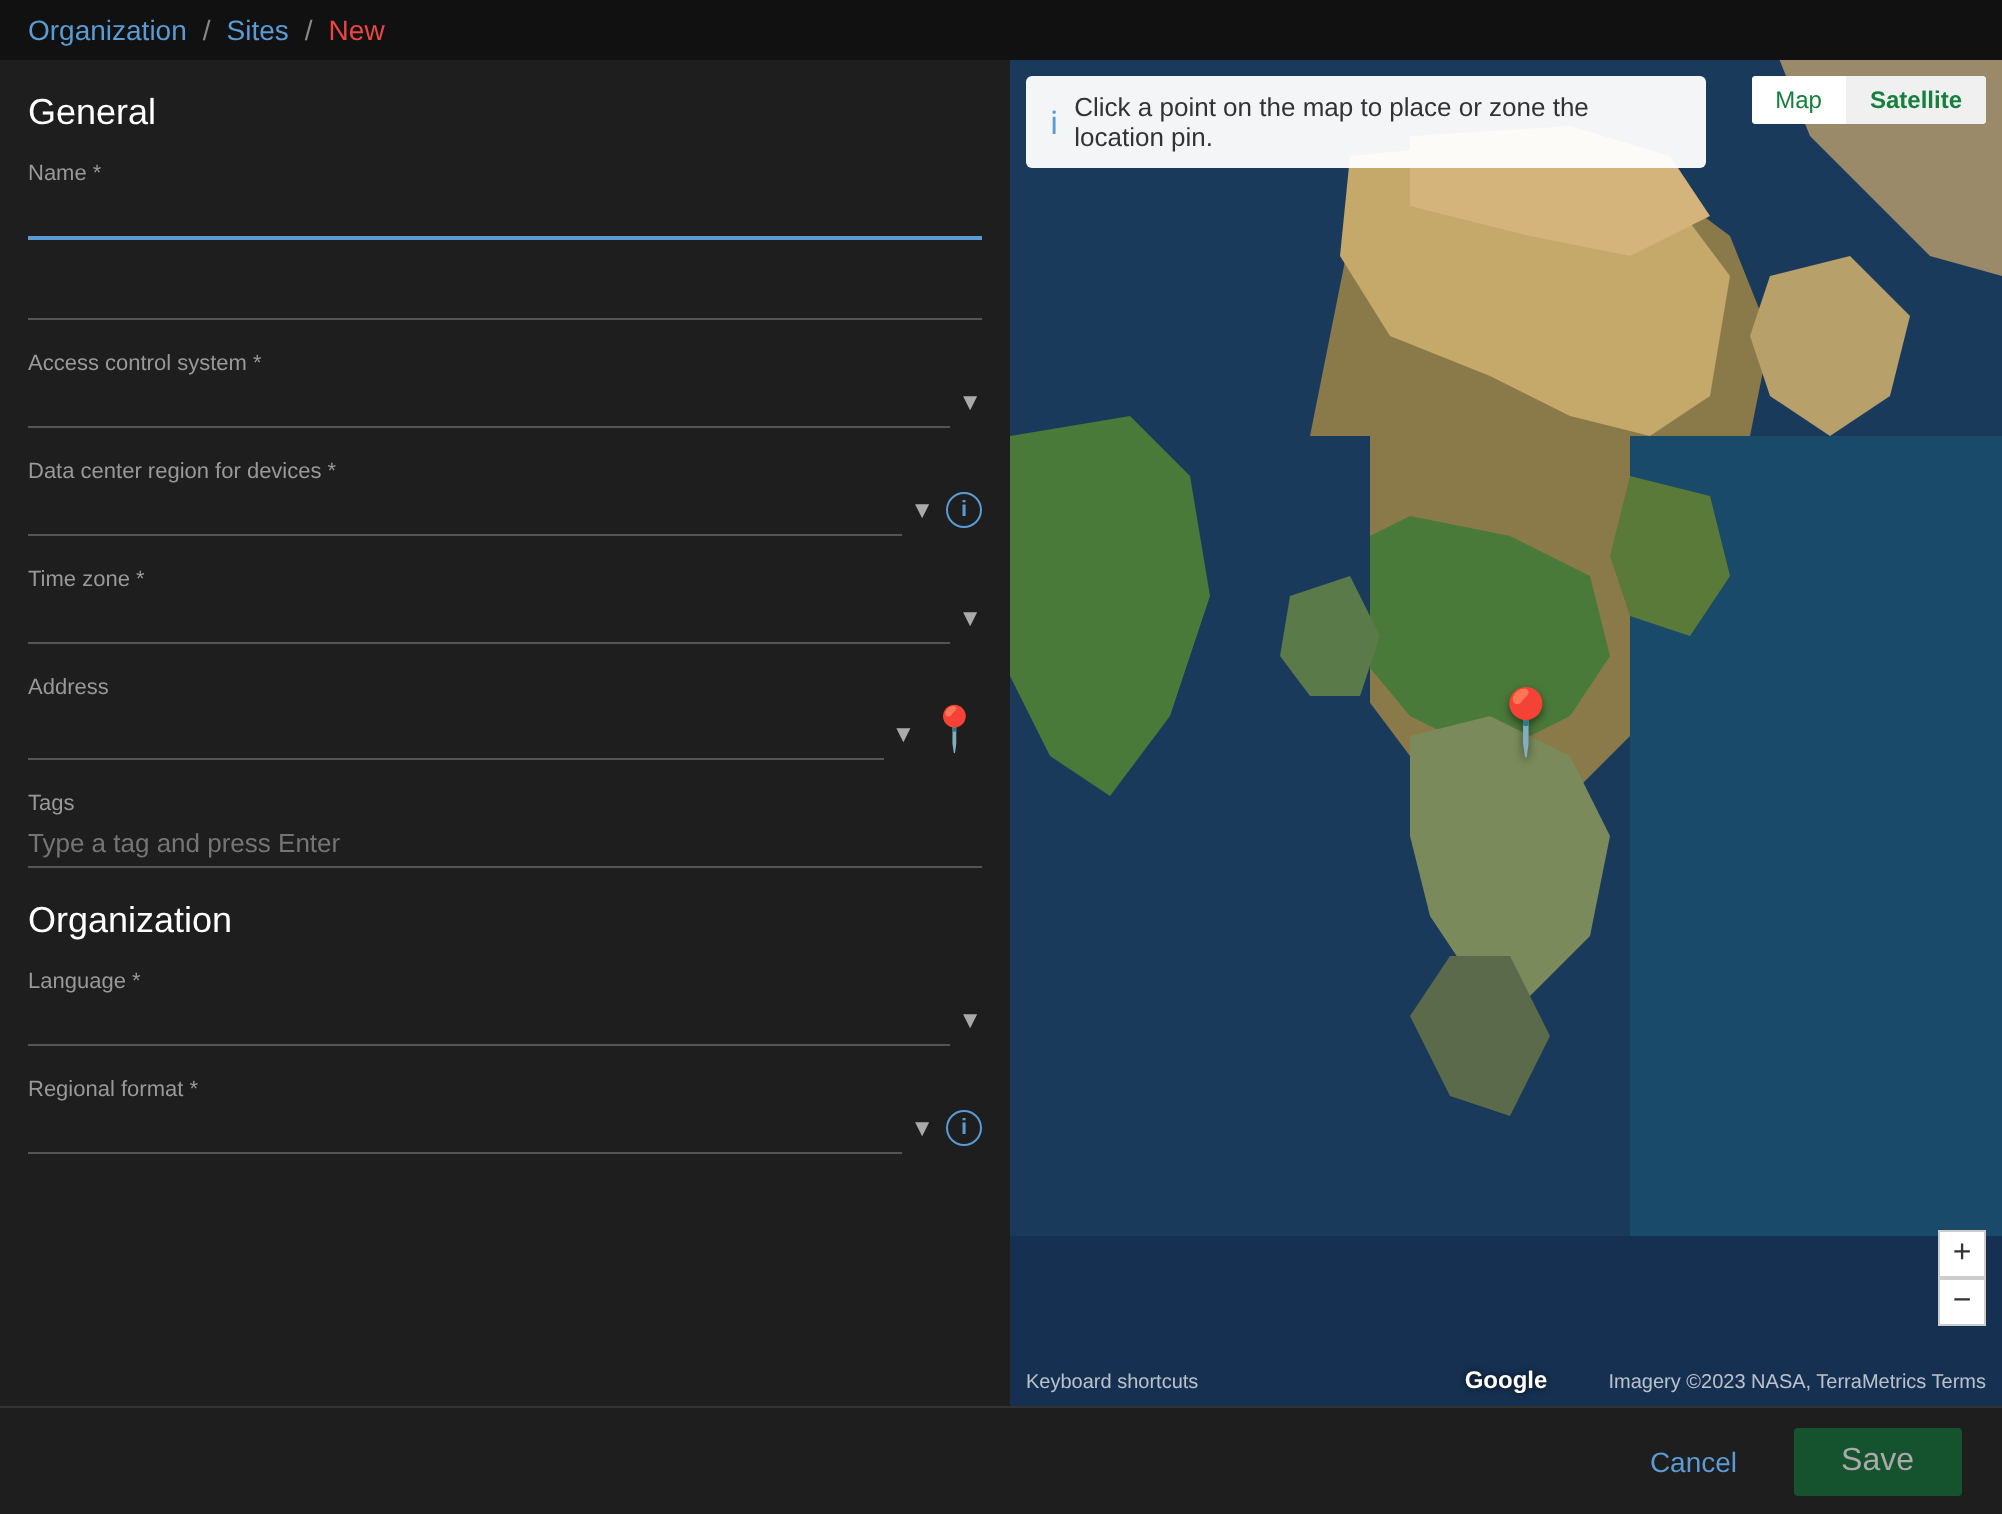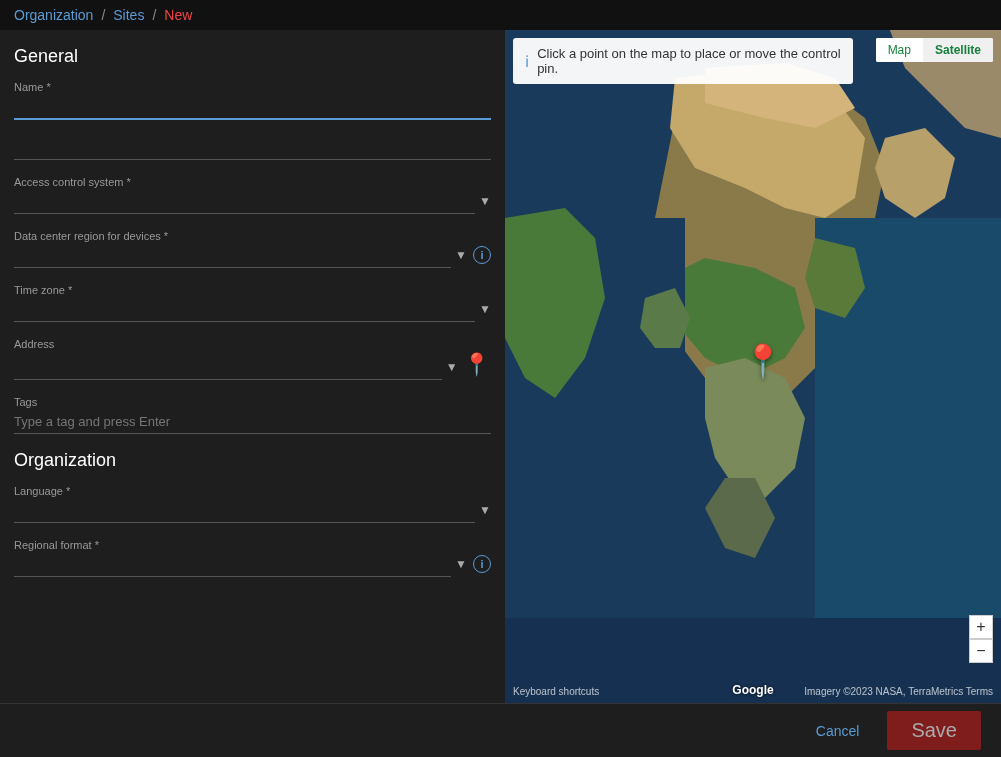--- a/index.html
+++ b/index.html
@@ -288,24 +288,24 @@
     .btn-cancel {
       background: transparent;
       border: none;
       color: #5b9bd5;
       font-size: 14px;
       cursor: pointer;
       padding: 8px 16px;
     }
 
     .btn-save {
-      background: #7f1d1d;
+      background: #14532d;
       border: none;
       color: #aaa;
-      font-size: 20px;
+      font-size: 16px;
       cursor: pointer;
       padding: 8px 24px;
       border-radius: 2px;
     }
 
     
     .form-panel::-webkit-scrollbar { width: 6px; }
     .form-panel::-webkit-scrollbar-track { background: #1e1e1e; }
     .form-panel::-webkit-scrollbar-thumb { background: #444; border-radius: 3px; }
   </style>
@@ -460,21 +460,21 @@
         <rect x="0" y="600" width="496" height="97" fill="#153050"></rect>
 
         <polygon points="140,280 170,270 185,300 175,330 150,330 135,310" fill="#5a7a4a"></polygon>
 
         <polygon points="200,50 280,45 330,60 350,90 310,110 260,100 200,85" fill="#d4b47a"></polygon>
       </svg>
 
       
       <div class="map-tooltip">
         <span class="map-tooltip-icon">ℹ</span>
-        <span>Click a point on the map to place or move the control pin.</span>
+        <span>Click a point on the map to place or zone the location pin.</span>
       </div>
 
       
       <div class="map-toggle">
         <button class="map-toggle-btn">Map</button>
         <button class="map-toggle-btn active">Satellite</button>
       </div>
 
       
       <div class="map-pin">📍</div>

